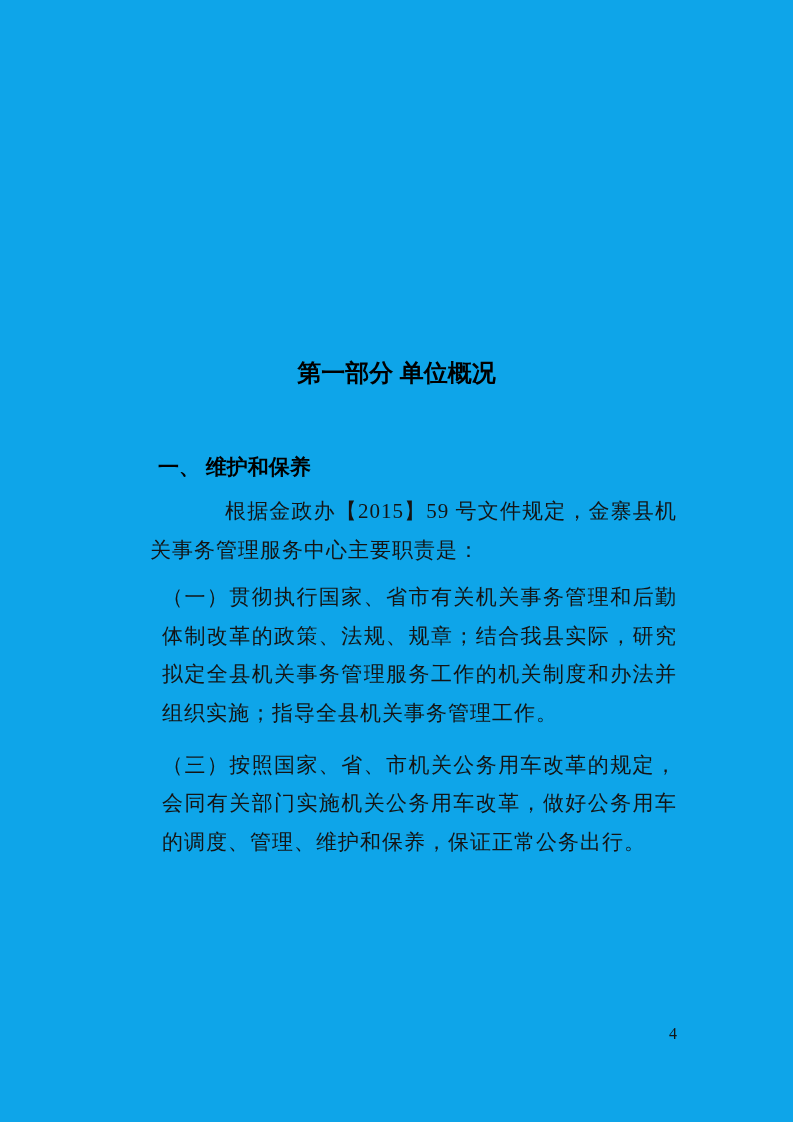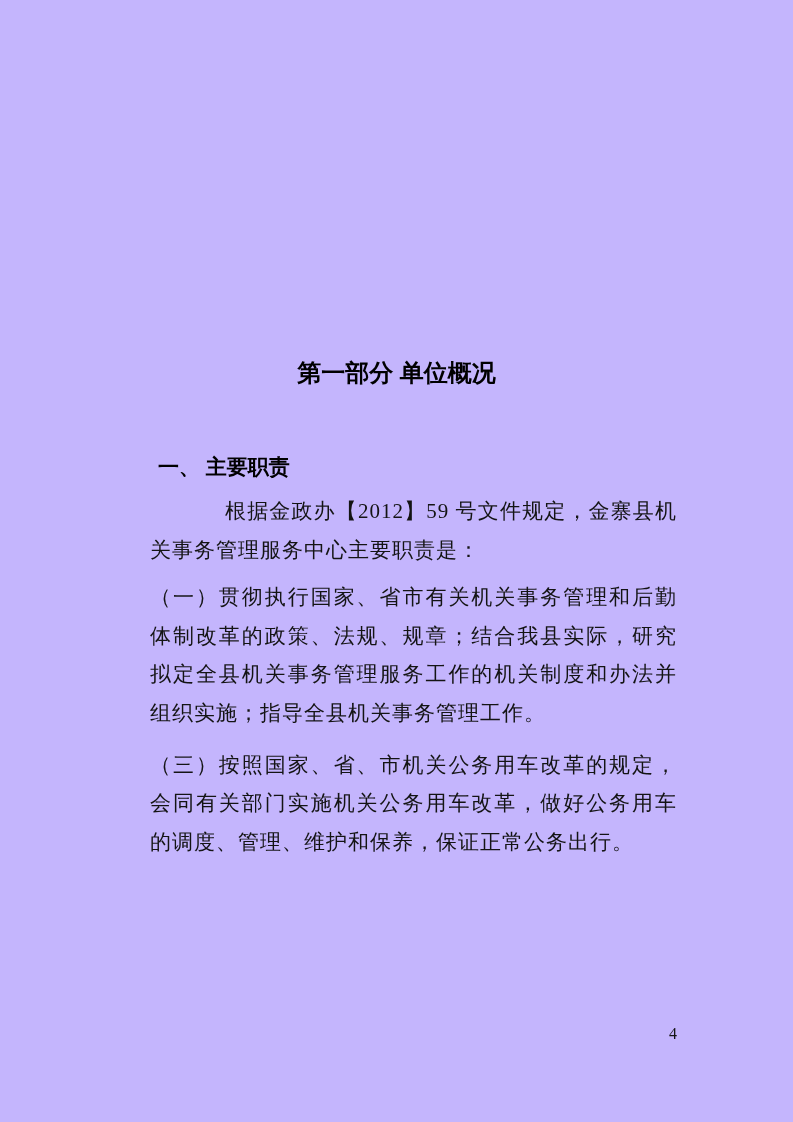--- a/index.html
+++ b/index.html
@@ -4,21 +4,21 @@
 <style>
   html, body {
     margin: 0;
     padding: 0;
     background: #ffffff;
   }
   .page {
     position: relative;
     width: 793px;
     height: 1122px;
-    background: #c4b5fd;
+    background: #0ea5e9;
     overflow: hidden;
     color: #111111;
   }
   .doc-title {
     position: absolute;
     top: 358px;
     left: 0;
     width: 793px;
     text-align: center;
     font-family: "Liberation Sans", "DejaVu Sans", sans-serif;
@@ -54,20 +54,21 @@
   }
   .body-text p {
     margin: 0;
     padding: 0;
   }
   .body-text p.first-para {
     text-indent: 75px;
   }
   .body-text p + p {
     margin-top: 9px;
+    margin-left: 12px;
   }
   .body-text p.last-para {
     margin-top: 13px;
     font-family: Liberation Serif, serif;
   }
   .page-number {
     position: absolute;
     top: 1024px;
     left: 150px;
     width: 527px;
@@ -78,23 +79,23 @@
     color: #141414;
   }
 </style>
 </head>
 <body>
 
 <div class="page">
 
   <div class="doc-title">第一部分 单位概况</div>
 
-  <div class="section-heading">一、 主要职责</div>
+  <div class="section-heading">一、 维护和保养</div>
 
   <div class="body-text">
-    <p class="first-para">根据金政办【2012】59 号文件规定，金寨县机关事务管理服务中心主要职责是：</p>
+    <p class="first-para">根据金政办【2015】59 号文件规定，金寨县机关事务管理服务中心主要职责是：</p>
     <p>（一）贯彻执行国家、省市有关机关事务管理和后勤体制改革的政策、法规、规章；结合我县实际，研究拟定全县机关事务管理服务工作的机关制度和办法并组织实施；指导全县机关事务管理工作。</p>
     <p class="last-para">（三）按照国家、省、市机关公务用车改革的规定，会同有关部门实施机关公务用车改革，做好公务用车的调度、管理、维护和保养，保证正常公务出行。</p>
   </div>
 
   <div class="page-number">4</div>
 
 </div>
 
 </body></html>

